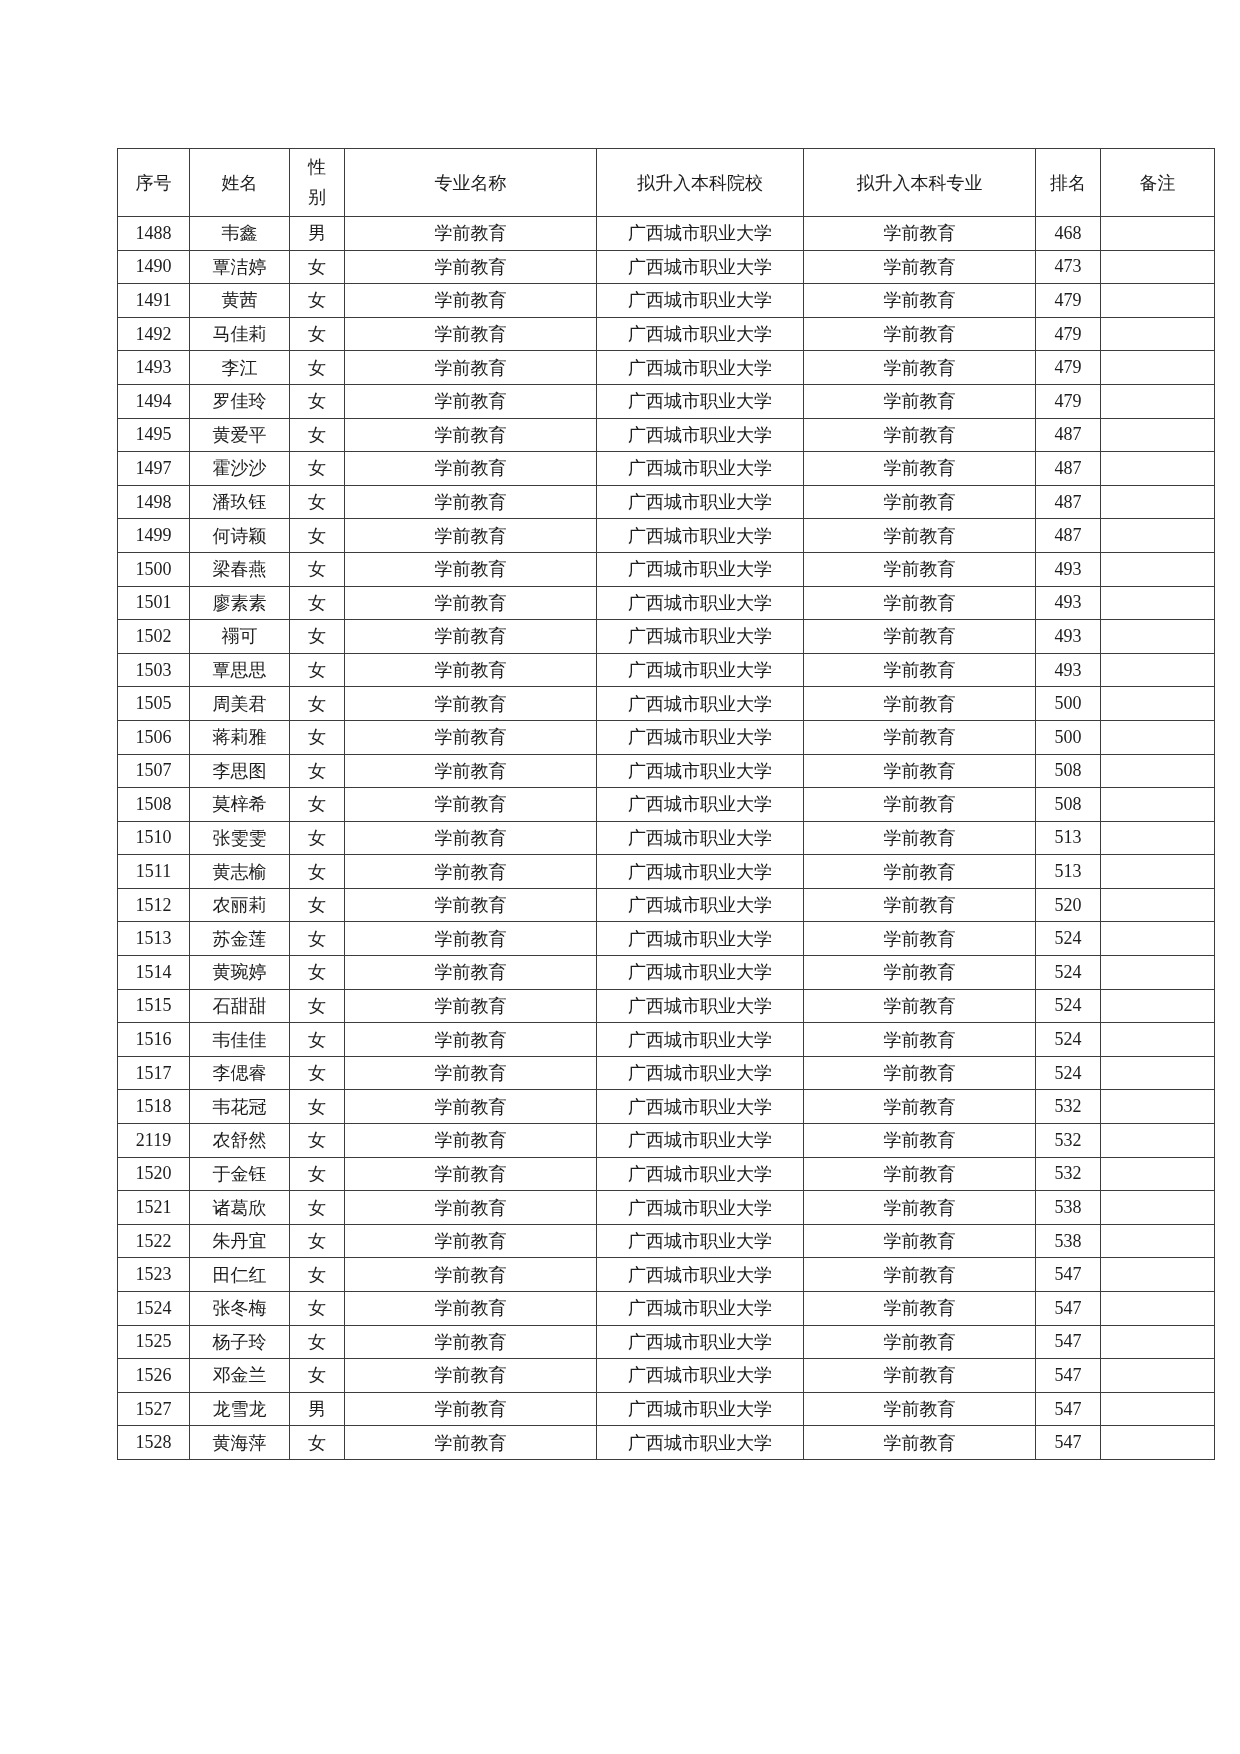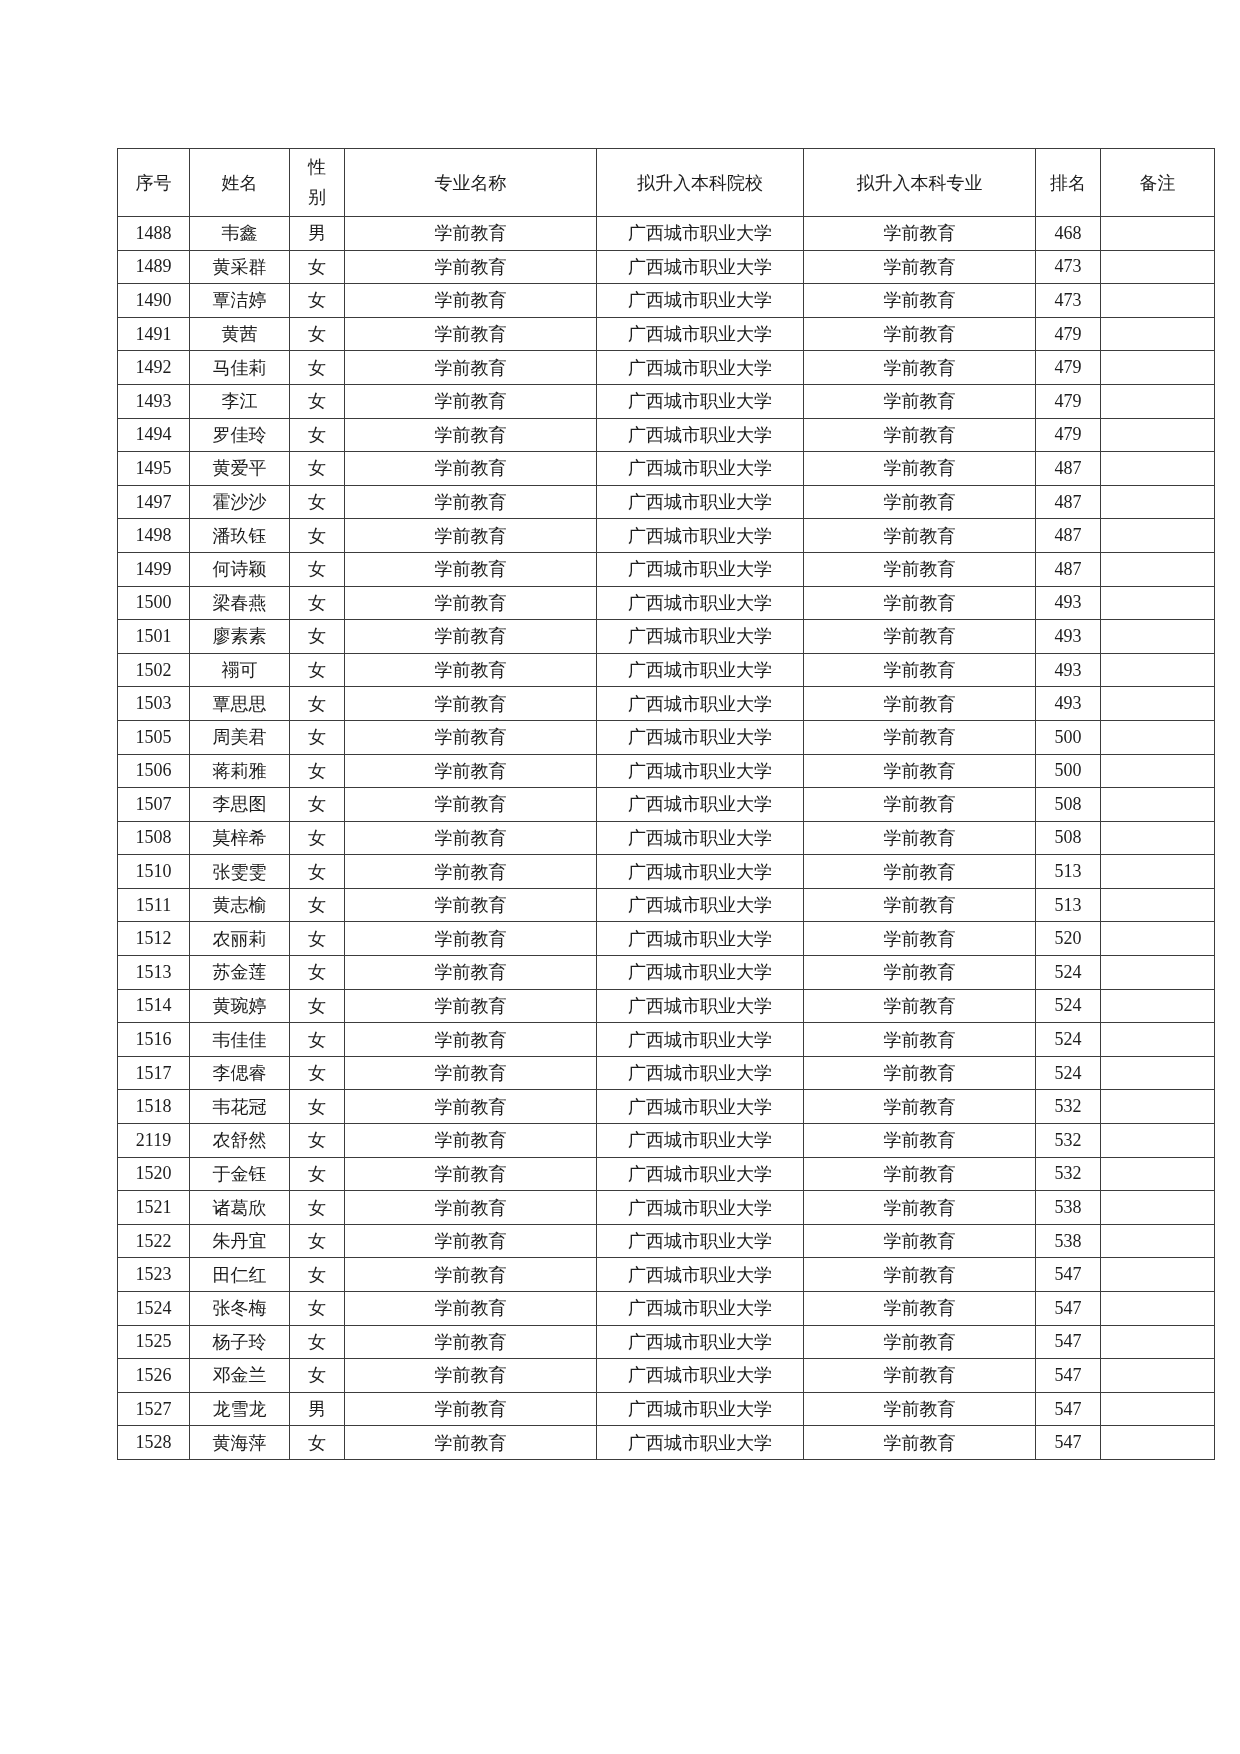--- a/index.html
+++ b/index.html
@@ -114,30 +114,20 @@
           <td class="col-seq">1488</td>
           <td class="col-name">韦鑫</td>
           <td class="col-gender">男</td>
           <td class="col-major">学前教育</td>
           <td class="col-college">广西城市职业大学</td>
           <td class="col-target_major">学前教育</td>
           <td class="col-rank">468</td>
           <td class="col-remarks"></td>
         </tr>
         <tr>
-          <td class="col-seq">1489</td>
-          <td class="col-name">黄采群</td>
-          <td class="col-gender">女</td>
-          <td class="col-major">学前教育</td>
-          <td class="col-college">广西城市职业大学</td>
-          <td class="col-target_major">学前教育</td>
-          <td class="col-rank">473</td>
-          <td class="col-remarks"></td>
-        </tr>
-        <tr>
           <td class="col-seq">1490</td>
           <td class="col-name">覃洁婷</td>
           <td class="col-gender">女</td>
           <td class="col-major">学前教育</td>
           <td class="col-college">广西城市职业大学</td>
           <td class="col-target_major">学前教育</td>
           <td class="col-rank">473</td>
           <td class="col-remarks"></td>
         </tr>
         <tr>
@@ -336,20 +326,30 @@
           <td class="col-gender">女</td>
           <td class="col-major">学前教育</td>
           <td class="col-college">广西城市职业大学</td>
           <td class="col-target_major">学前教育</td>
           <td class="col-rank">524</td>
           <td class="col-remarks"></td>
         </tr>
         <tr>
           <td class="col-seq">1514</td>
           <td class="col-name">黄琬婷</td>
+          <td class="col-gender">女</td>
+          <td class="col-major">学前教育</td>
+          <td class="col-college">广西城市职业大学</td>
+          <td class="col-target_major">学前教育</td>
+          <td class="col-rank">524</td>
+          <td class="col-remarks"></td>
+        </tr>
+        <tr>
+          <td class="col-seq">1515</td>
+          <td class="col-name">石甜甜</td>
           <td class="col-gender">女</td>
           <td class="col-major">学前教育</td>
           <td class="col-college">广西城市职业大学</td>
           <td class="col-target_major">学前教育</td>
           <td class="col-rank">524</td>
           <td class="col-remarks"></td>
         </tr>
         <tr>
           <td class="col-seq">1516</td>
           <td class="col-name">韦佳佳</td>

